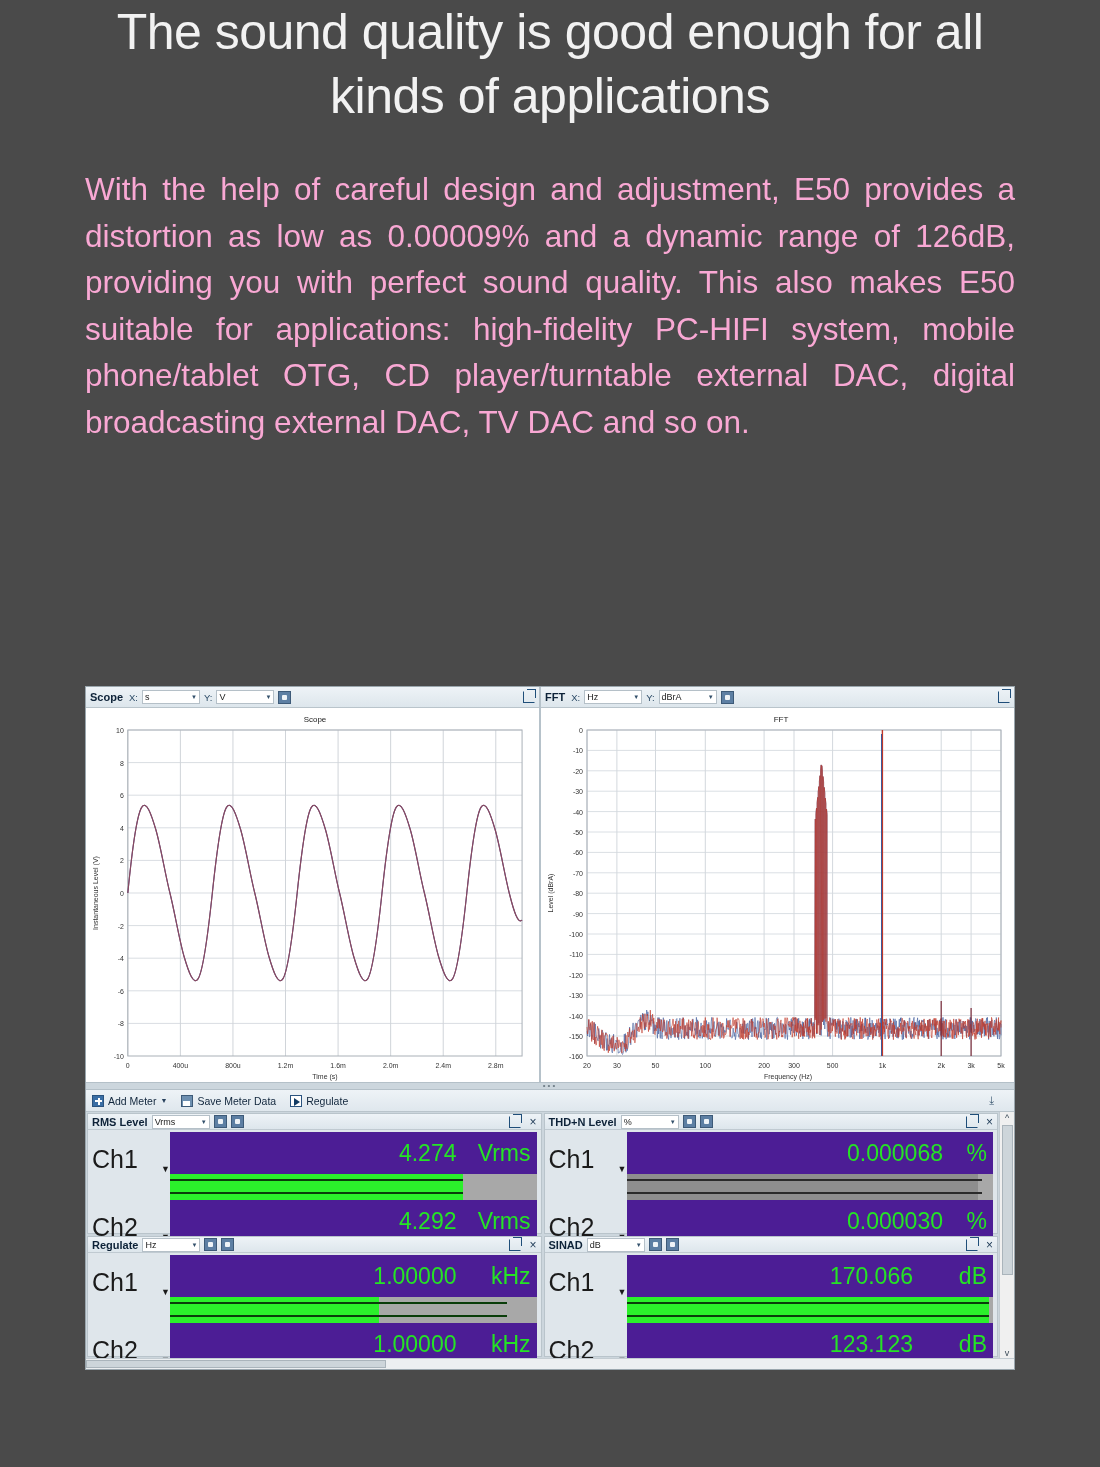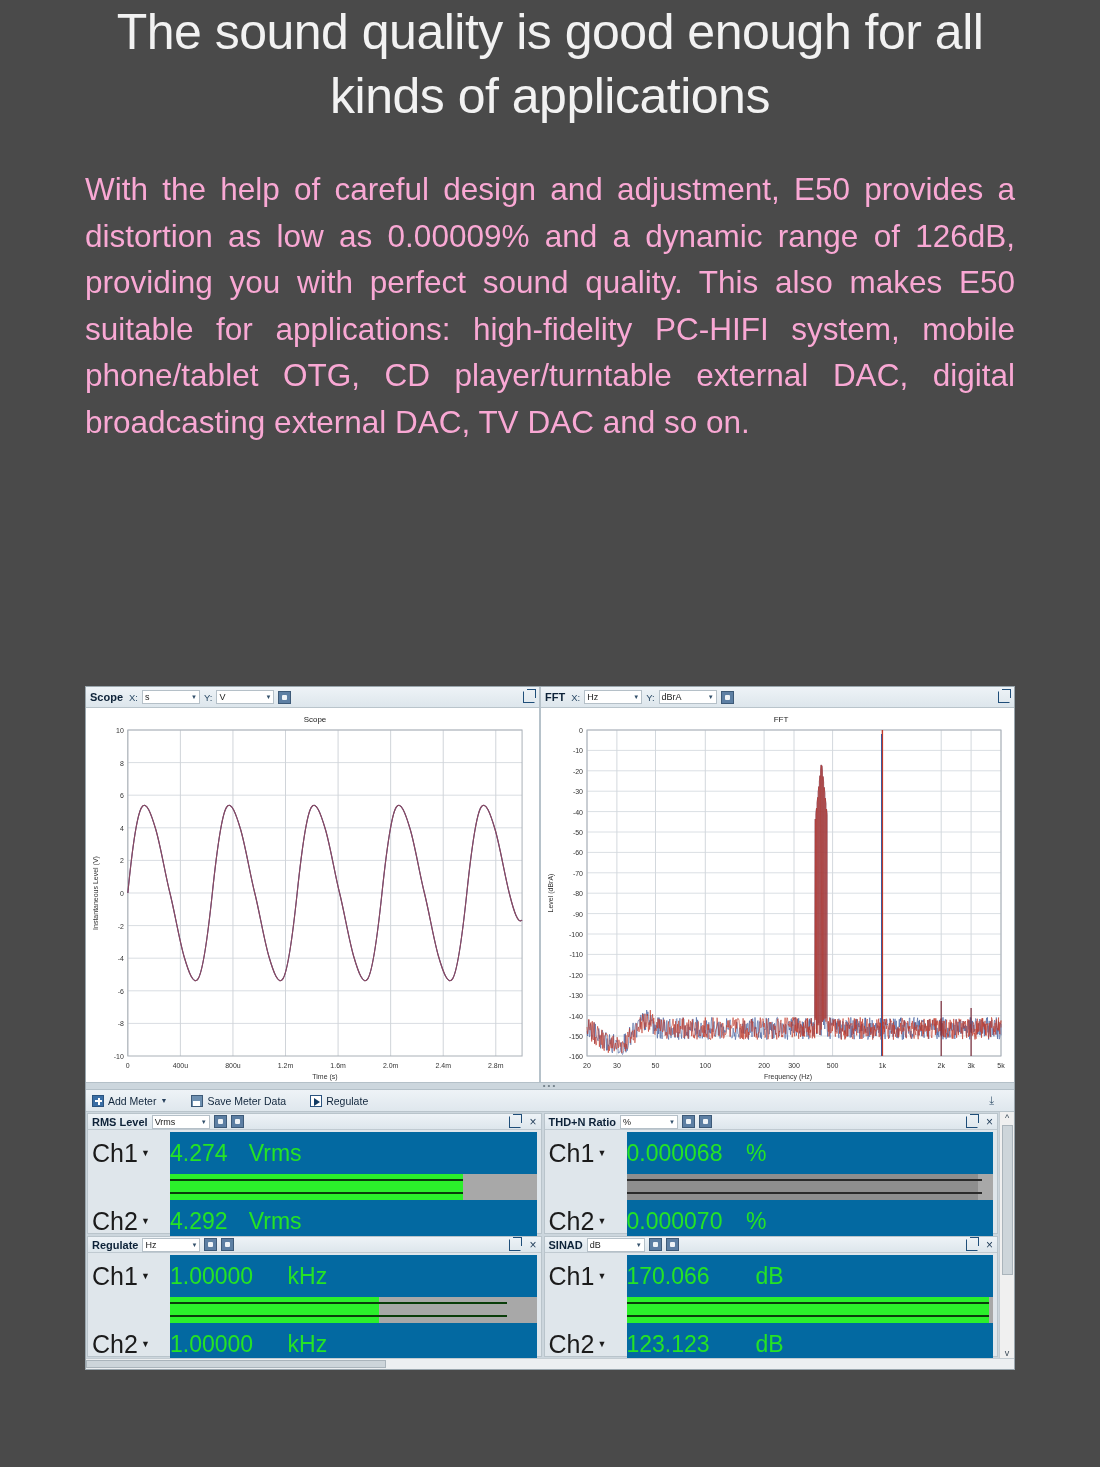--- a/index.html
+++ b/index.html
@@ -123,21 +123,21 @@
     font-size:8px; letter-spacing:2px; color:#6f7d87;
     line-height:6px;
   }
 
   
   .meter-toolbar{
     height:22px; flex:none;
     background:linear-gradient(#eef3f7,#dfe7ed);
     border-bottom:1px solid #b9c4cb;
     display:flex; align-items:center;
-    padding:0 6px; gap:24px;
+    padding:0 6px; gap:14px;
     font-size:10.5px; color:#11263c;
   }
   .tb-item{ display:flex; align-items:center; gap:4px; white-space:nowrap;}
   .ic-plus{
     width:12px;height:12px;background:#3a6ea5;position:relative;border:1px solid #2a537f;
   }
   .ic-plus::before,.ic-plus::after{
     content:"";position:absolute;background:#fff;
   }
   .ic-plus::before{ left:4.5px;top:2px;width:2px;height:7px;}
@@ -181,28 +181,28 @@
     padding:0 4px;
     font-size:10.5px;
   }
   .meter-head .mtitle{ font-weight:bold; color:#0d2238; font-size:11px;}
   .mclose{ font-size:12px; color:#1f3b57; line-height:1; padding-left:4px;}
   .meter-body{ flex:1; display:flex; flex-direction:column; justify-content:center; padding:2px 4px 4px 4px;}
 
   .ch-row{ display:flex; align-items:stretch; height:42px; }
   .ch-label{
     width:78px; flex:none;
-    display:flex; align-items:center; justify-content:space-between;
+    display:flex; align-items:flex-end; justify-content:space-between;
     font-size:25px; color:#1b1b1b; font-weight:400;
-    padding-right:20px;
+    padding-right:0;
   }
   .ch-label .dd{ font-size:9px; color:#1b1b1b; }
   .ch-readout{
-    flex:1; background:#0369a1;
-    display:flex; align-items:center; 
+    flex:1; background:#4c1d95;
+    display:flex; align-items:center; justify-content:flex-end;
     padding-right:6px; gap:10px;
     min-width:0;
   }
   .val{ color:#25e325; font-size:23px; font-family:"Liberation Sans", sans-serif; white-space:nowrap;}
   .unit{ color:#25e325; font-size:23px; width:64px; text-align:right; white-space:nowrap;}
   .unit.narrow{ width:34px; }
 
   .bar-track{
     margin-left:78px;
     height:13px;
@@ -510,21 +510,21 @@
               </div>
               <div class="ch-readout">
                 <span class="val">4.292</span>
                 <span class="unit">Vrms</span>
               </div>
             </div>
           </div>
         </div>
         <div class="meter">
           <div class="meter-head">
-            <span class="mtitle">THD+N Ratio</span>
+            <span class="mtitle">THD+N Level</span>
             <span class="mini-select">
               <span class="cv">%</span>
               <span class="ar">▼</span>
             </span>
             <span class="hicon"></span>
             <span class="hicon"></span>
             <span class="spacer"></span>
             <span class="popout"></span>
             <span class="mclose">×</span>
           </div>
@@ -546,21 +546,21 @@
             <div class="bar-track">
               <div class="bar-fill dim" style="width: 96%;"></div>
               <div class="bar-needle greyline" style="width: 97%;"></div>
             </div>
             <div class="ch-row">
               <div class="ch-label">
                 <span>Ch2</span>
                 <span class="dd">▼</span>
               </div>
               <div class="ch-readout">
-                <span class="val">0.000070</span>
+                <span class="val">0.000030</span>
                 <span class="unit narrow">%</span>
               </div>
             </div>
           </div>
         </div>
         <div class="meter">
           <div class="meter-head">
             <span class="mtitle">Regulate</span>
             <span class="mini-select">
               <span class="cv">Hz</span>

